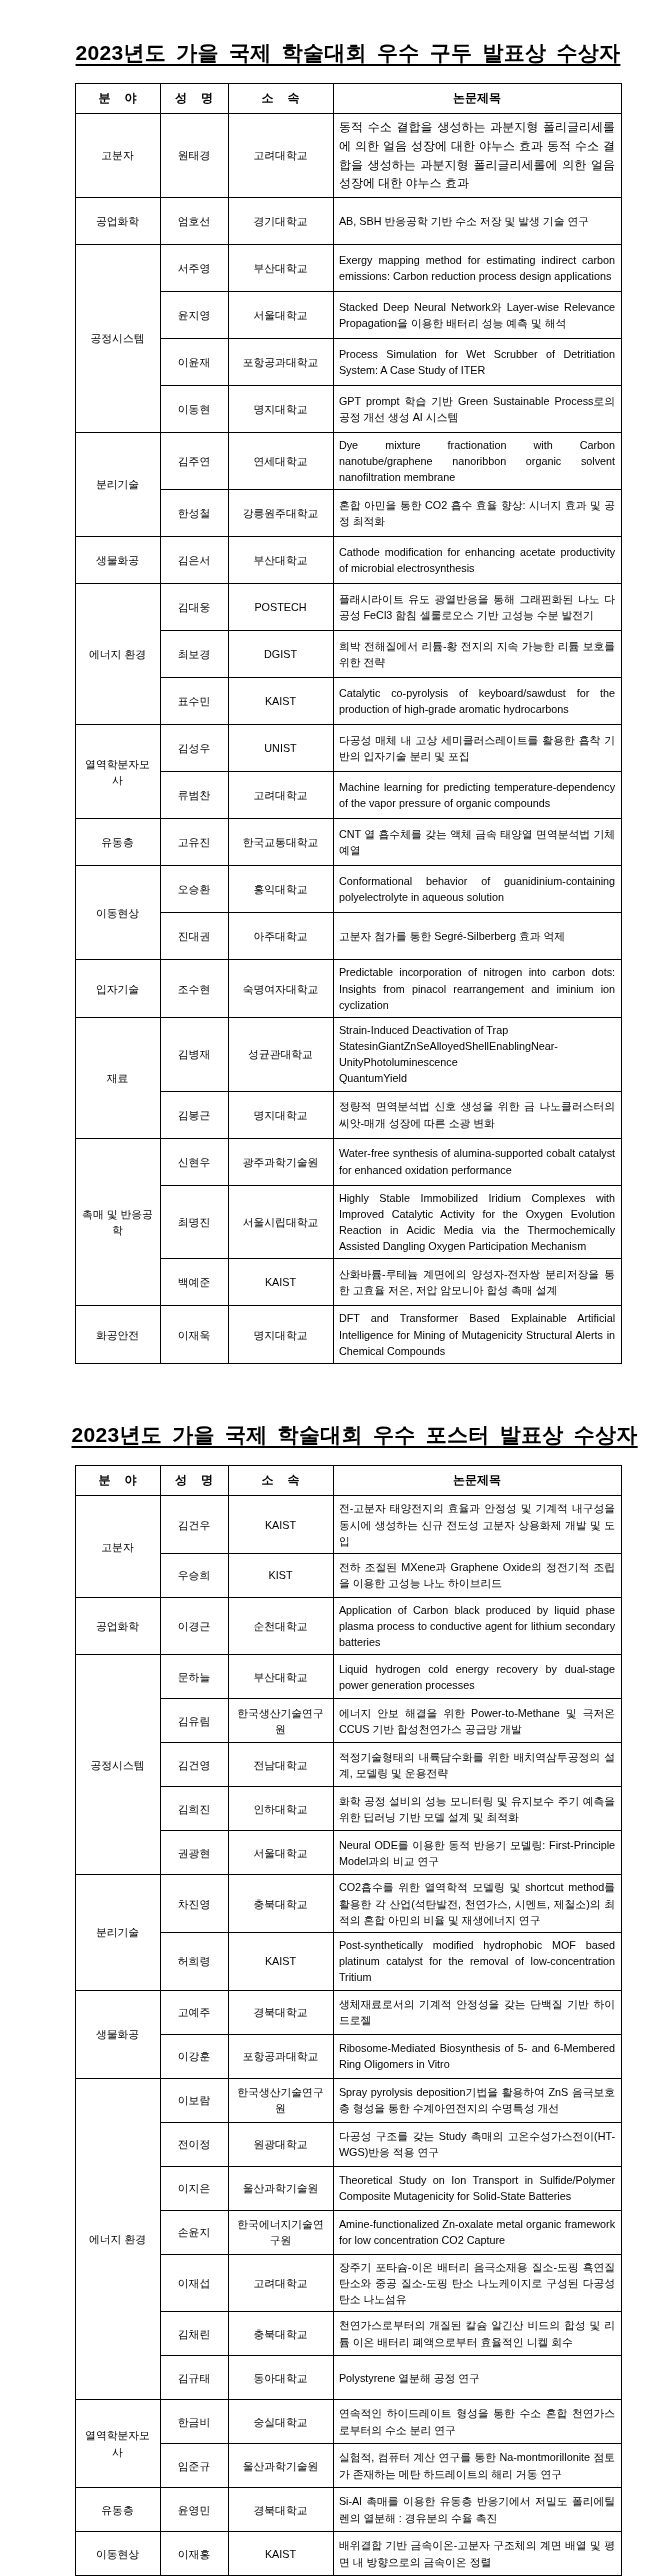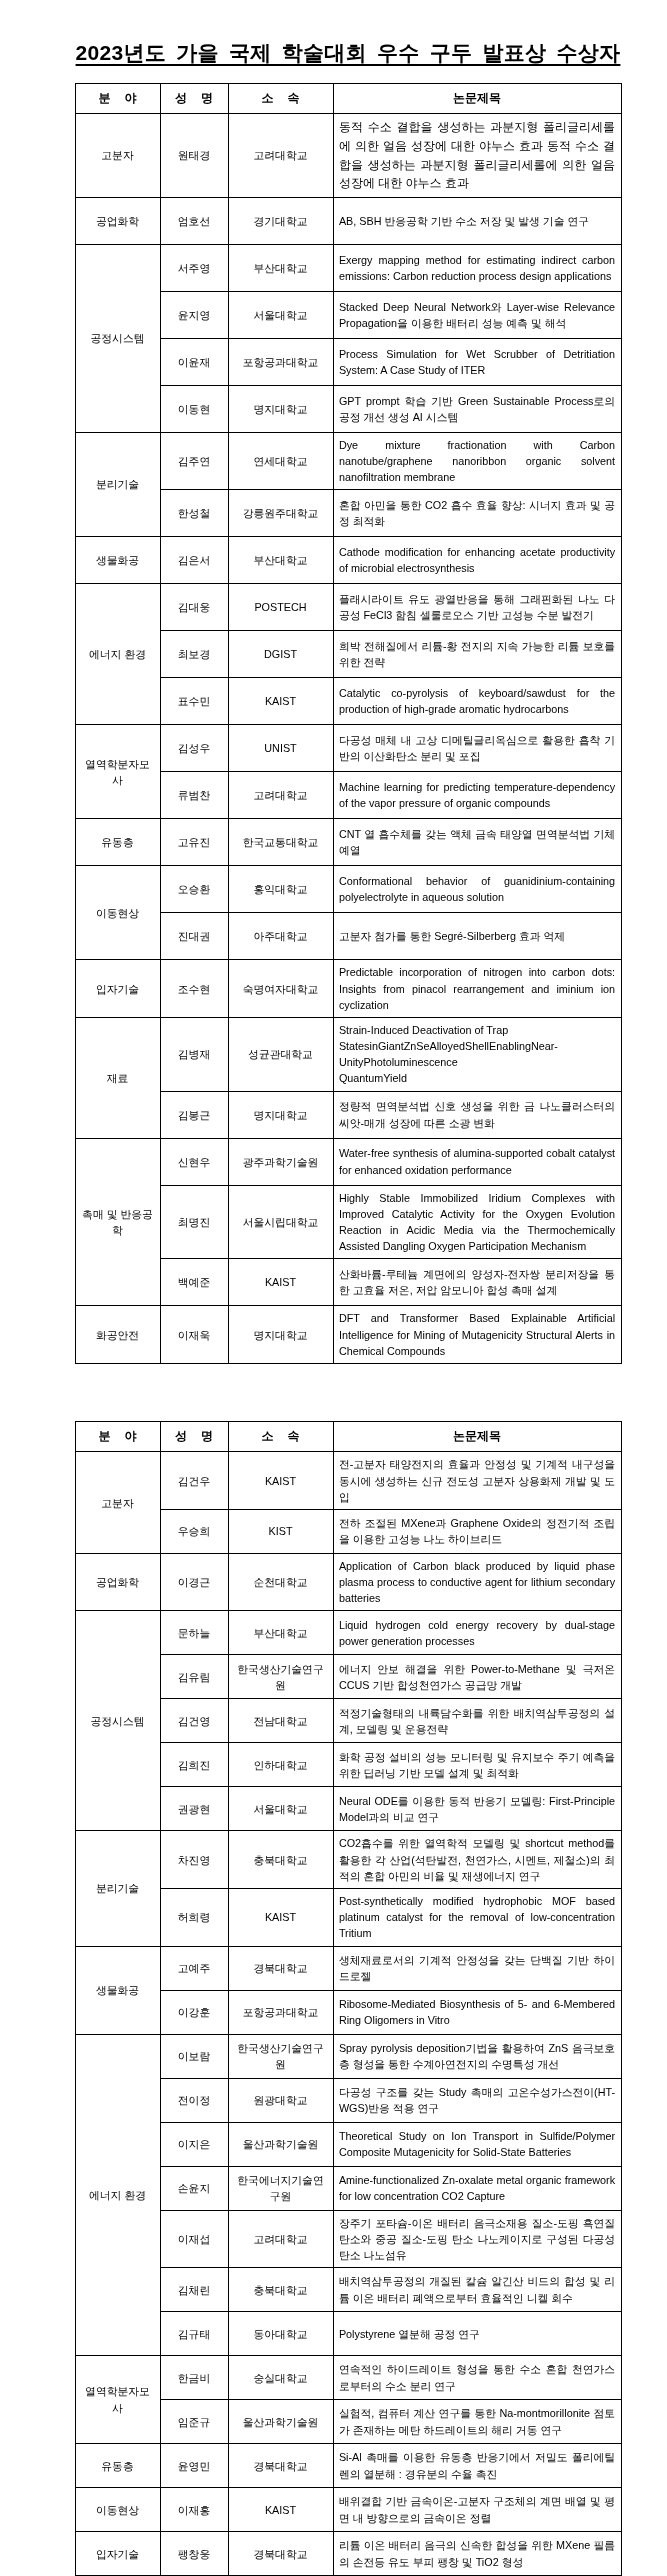--- a/index.html
+++ b/index.html
@@ -159,21 +159,21 @@
           </tr>
           <tr>
             <td class="name-cell">표수민</td>
             <td class="affiliation-cell">KAIST</td>
             <td class="title-cell">Catalytic co-pyrolysis of keyboard/sawdust for the production of high-grade aromatic hydrocarbons</td>
           </tr>
           <tr class="group-start">
             <td class="field-cell" rowspan="2">열역학분자모사</td>
             <td class="name-cell">김성우</td>
             <td class="affiliation-cell">UNIST</td>
-            <td class="title-cell">다공성 매체 내 고상 디메틸글리옥심으로 활용한 흡착 기반의 이산화탄소 분리 및 포집</td>
+            <td class="title-cell">다공성 매체 내 고상 세미클러스레이트를 활용한 흡착 기반의 입자기술 분리 및 포집</td>
           </tr>
           <tr>
             <td class="name-cell">류범찬</td>
             <td class="affiliation-cell">고려대학교</td>
             <td class="title-cell">Machine learning for predicting temperature-dependency of the vapor pressure of organic compounds</td>
           </tr>
           <tr class="group-start">
             <td class="field-cell" rowspan="1">유동층</td>
             <td class="name-cell">고유진</td>
             <td class="affiliation-cell">한국교통대학교</td>
@@ -229,20 +229,21 @@
             <td class="field-cell" rowspan="1">화공안전</td>
             <td class="name-cell">이재욱</td>
             <td class="affiliation-cell">명지대학교</td>
             <td class="title-cell">DFT and Transformer Based Explainable Artificial Intelligence for Mining of Mutagenicity Structural Alerts in Chemical Compounds</td>
           </tr>
         </tbody>
     </table>
   </div>
 
   <div class="section">
+    <h1 class="doc-title">2023년도 가을 국제 학술대회 우수 포스터 발표상 수상자</h1>
     <table class="awards" id="t2">
       <colgroup>
         <col class="c-field">
           <col class="c-name">
           <col class="c-org">
           <col class="c-title">
       </colgroup>
       <thead>
         <tr>
           <th class="hdr-spaced">분 야</th>
@@ -339,21 +340,21 @@
             <td class="title-cell">Amine-functionalized Zn-oxalate metal organic framework for low concentration CO2 Capture</td>
           </tr>
           <tr>
             <td class="name-cell">이재섭</td>
             <td class="affiliation-cell">고려대학교</td>
             <td class="title-cell">장주기 포타슘-이온 배터리 음극소재용 질소-도핑 흑연질 탄소와 중공 질소-도핑 탄소 나노케이지로 구성된 다공성 탄소 나노섬유</td>
           </tr>
           <tr>
             <td class="name-cell">김채린</td>
             <td class="affiliation-cell">충북대학교</td>
-            <td class="title-cell">배치역삼투공정의 개질된 칼슘 알긴산 비드의 합성 및 리튬 이온 배터리 폐액으로부터 효율적인 니켈 회수</td>
+            <td class="title-cell">천연가스로부터의 개질된 칼슘 알긴산 비드의 합성 및 리튬 이온 배터리 폐액으로부터 효율적인 니켈 회수</td>
           </tr>
           <tr>
             <td class="name-cell">김규태</td>
             <td class="affiliation-cell">동아대학교</td>
             <td class="title-cell">Polystyrene 열분해 공정 연구</td>
           </tr>
           <tr class="group-start">
             <td class="field-cell" rowspan="2">열역학분자모사</td>
             <td class="name-cell">한금비</td>
             <td class="affiliation-cell">숭실대학교</td>

